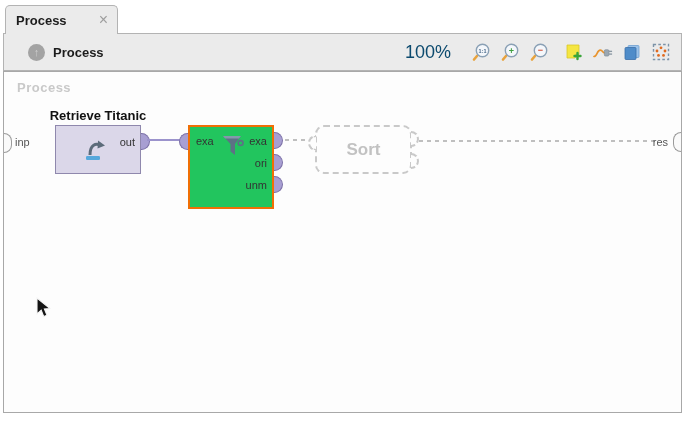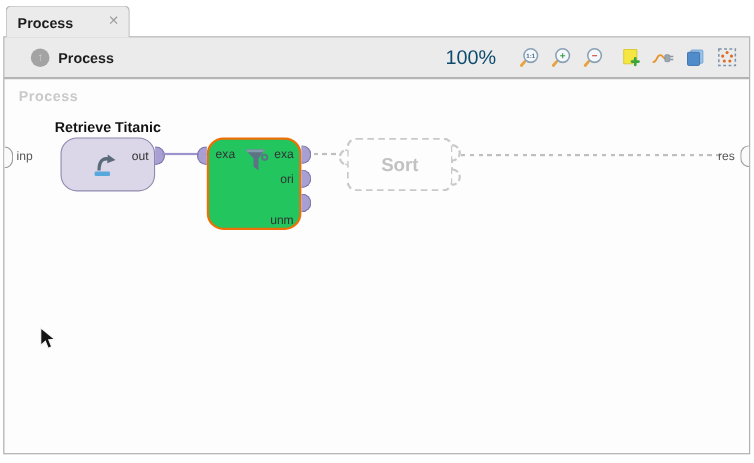--- a/index.html
+++ b/index.html
@@ -51,21 +51,21 @@
   .watermark {
     position: absolute; left: 13px; top: 8px;
     font-size: 13px; font-weight: bold; color: #c9c9c9;
     letter-spacing: .5px;
   }
   
   .op-title { position: absolute; top: 36px; font-size: 13px; font-weight: bold; text-align: center; white-space: nowrap; }
   .op-title.retrieve { left: 39px;  width: 110px; color: #111; }
   .op-title.filter   { left: 172px; width: 110px; color: #f06f05; }
   
-  .op-box { position: absolute; border-radius: 15px; }
+  .op-box { position: absolute; border-radius: 0; }
   .op-retrieve {
     left: 51px; top: 53px; width: 86px; height: 49px;
     background: #dbd7e9; border: 1px solid #8f88ad;
   }
   .op-filter {
     left: 184px; top: 53px; width: 86px; height: 84px;
     background: #22c55e; border: 2px solid #f06f05;
   }
   .port-label { position: absolute; font-size: 11px; color: #333; }
   
@@ -193,21 +193,21 @@
     <span class="port-label" style="left:6px; top:8px;">exa</span>
     <span style="position:absolute; left:29px; top:4px;">
       <svg width="28" height="28" viewBox="0 0 28 28">
         <path d="M4 5 H22 L16 13 V24 L11.5 20.5 V13 Z" fill="#5d7285"></path>
         <path d="M4 5 H22 L20 7.5 H6 Z" fill="#8499ab"></path>
         <circle cx="21.6" cy="12" r="2.4" fill="none" stroke="#5d7285" stroke-width="1.7"></circle>
       </svg>
     </span>
     <span class="port-label" style="right:5px; top:8px;">exa</span>
     <span class="port-label" style="right:5px; top:30px;">ori</span>
-    <span class="port-label" style="right:5px; top:68px;padding-left:40px;">unm</span>
+    <span class="port-label" style="right:5px; top:52px;padding-left:40px;">unm</span>
     <span class="pport bulge-right" style="right:-11px; top:5px;"></span>
     <span class="pport bulge-right" style="right:-11px; top:27px;"></span>
     <span class="pport bulge-right" style="right:-11px; top:49px;"></span>
   </div>
 
   <span class="conn-dashed" style="left:281px; top:67px; width:24px;"></span>
 
   <div class="ghost-box">
     <span class="ghost-title">Sort</span>
     <span class="gport bulge-left" style="left:-9px; top:8px;"></span>

